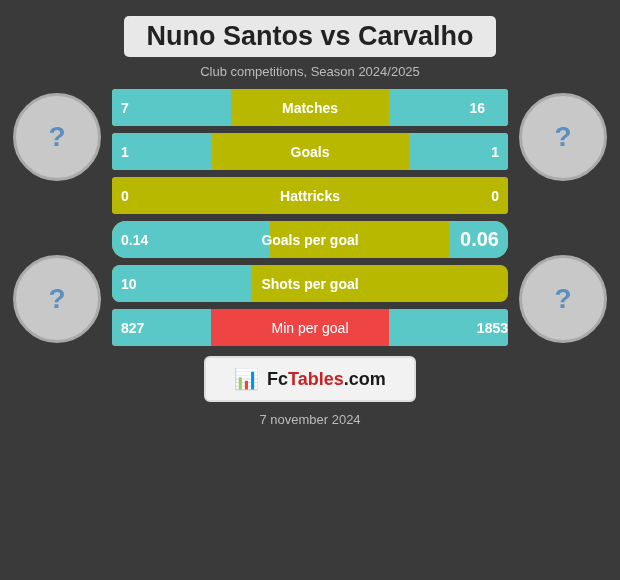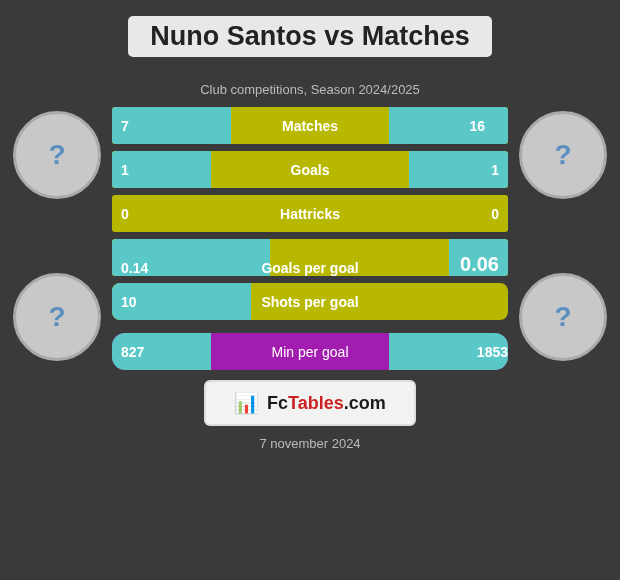--- a/index.html
+++ b/index.html
@@ -14,23 +14,23 @@
       align-items: center;
       justify-content: flex-start;
       overflow: hidden;
     }
   </style>
 </head>
 <body>
 
 <div style="text-align:center; padding: 16px 20px 4px;">
   <div style="background:#e8e8e8; display:inline-block; padding: 5px 22px; border-radius:5px;">
-    <span style="font-size:27px; font-weight:bold; color:#222; font-family:Arial,sans-serif;">Nuno Santos vs Matches</span>
+    <span style="font-size:27px; font-weight:bold; color:#222; font-family:Arial,sans-serif;">Nuno Santos vs Carvalho</span>
   </div>
-  <div style="color:#bbb; font-size:13px; margin-top:25px; font-family:Arial,sans-serif;">Club competitions, Season 2024/2025</div>
+  <div style="color:#bbb; font-size:13px; margin-top:7px; font-family:Arial,sans-serif;">Club competitions, Season 2024/2025</div>
 </div>
 
 <div style="width:100%; display:flex; flex-direction:row; align-items:flex-start; padding: 6px 8px; gap:0;">
 
   <div style="display:flex; flex-direction:column; align-items:center; gap:14px; padding-top:4px; width:98px; flex-shrink:0;">
     <div style="width:88px; height:88px; border-radius:50%; background-color:#c8c8c8; border:3px solid #aaa; display:flex; align-items:center; justify-content:center;">
       <span style="font-size:28px; color:#5a8fc0; font-weight:bold;">?</span>
     </div>
     <div style="width:88px; height:88px; border-radius:50%; background-color:#c8c8c8; border:3px solid #aaa; display:flex; align-items:center; justify-content:center; margin-top:60px;">
       <span style="font-size:28px; color:#5a8fc0; font-weight:bold;">?</span>
@@ -54,35 +54,35 @@
       <span style="flex:1; text-align:center; color:#fff; font-size:14px; font-weight:bold; z-index:2; position:relative; font-family:Arial,sans-serif;">Goals</span>
       <span style="position:absolute; right:9px; color:#fff; font-size:14px; font-weight:bold; z-index:3; font-family:Arial,sans-serif;">1</span>
     </div>
 
     <div style="height:37px; background:#b8b800; border-radius:3px; display:flex; align-items:center; position:relative; overflow:hidden;">
       <span style="position:absolute; left:9px; color:#fff; font-size:14px; font-weight:bold; z-index:3; font-family:Arial,sans-serif;">0</span>
       <span style="flex:1; text-align:center; color:#fff; font-size:14px; font-weight:bold; z-index:2; position:relative; font-family:Arial,sans-serif;">Hattricks</span>
       <span style="position:absolute; right:9px; color:#fff; font-size:14px; font-weight:bold; z-index:3; font-family:Arial,sans-serif;">0</span>
     </div>
 
-    <div style="height:37px; background:#b8b800; border-radius:3px; display:flex; align-items:flex-end; position:relative; overflow:hidden;">
+    <div style="height:37px; background:#b8b800; border-radius:14px; display:flex; align-items:center; position:relative; overflow:hidden;">
       <div style="position:absolute; left:0; top:0; width:40%; height:100%; background:#5bc8c8; border-radius:3px 0 0 3px;"></div>
       <div style="position:absolute; right:0; top:0; width:15%; height:100%; background:#5bc8c8; border-radius:0 3px 3px 0;"></div>
       <span style="position:absolute; left:9px; color:#fff; font-size:14px; font-weight:bold; z-index:3; font-family:Arial,sans-serif;">0.14</span>
       <span style="flex:1; text-align:center; color:#fff; font-size:14px; font-weight:bold; z-index:2; position:relative; font-family:Arial,sans-serif;">Goals per goal</span>
       <span style="position:absolute; right:9px; color:#fff; font-size:20px; font-weight:bold; z-index:3; font-family:Arial,sans-serif;">0.06</span>
     </div>
 
     <div style="height:37px; background:#b8b800; border-radius:8px; display:flex; align-items:center; position:relative; overflow:hidden;">
       <div style="position:absolute; left:0; top:0; width:35%; height:100%; background:#5bc8c8; border-radius:3px 0 0 3px;"></div>
       <span style="position:absolute; left:9px; color:#fff; font-size:14px; font-weight:bold; z-index:3; font-family:Arial,sans-serif;">10</span>
       <span style="flex:1; text-align:center; color:#fff; font-size:14px; font-weight:bold; z-index:2; position:relative; font-family:Arial,sans-serif;">Shots per goal</span>
     </div>
 
-    <div style="height:37px; background:#a21caf; border-radius:13px; display:flex; align-items:center; position:relative; overflow:hidden;margin-top:6px;">
+    <div style="height:37px; background:#ef4444; border-radius:3px; display:flex; align-items:center; position:relative; overflow:hidden;">
       <div style="position:absolute; left:0; top:0; width:25%; height:100%; background:#5bc8c8; border-radius:3px 0 0 3px;"></div>
       <div style="position:absolute; right:0; top:0; width:30%; height:100%; background:#5bc8c8; border-radius:0 3px 3px 0;"></div>
       <span style="position:absolute; left:9px; color:#fff; font-size:14px; font-weight:bold; z-index:3; font-family:Arial,sans-serif;">827</span>
       <span style="flex:1; text-align:center; color:#fff; font-size:14px; font-weight:normal; z-index:2; position:relative; font-family:Arial,sans-serif;">Min per goal</span>
       <span style="position:absolute; right:0; color:#fff; font-size:14px; font-weight:bold; z-index:3; font-family:Arial,sans-serif;">1853</span>
     </div>
 
   </div>
 
   <div style="display:flex; flex-direction:column; align-items:center; gap:14px; padding-top:4px; width:98px; flex-shrink:0;">

